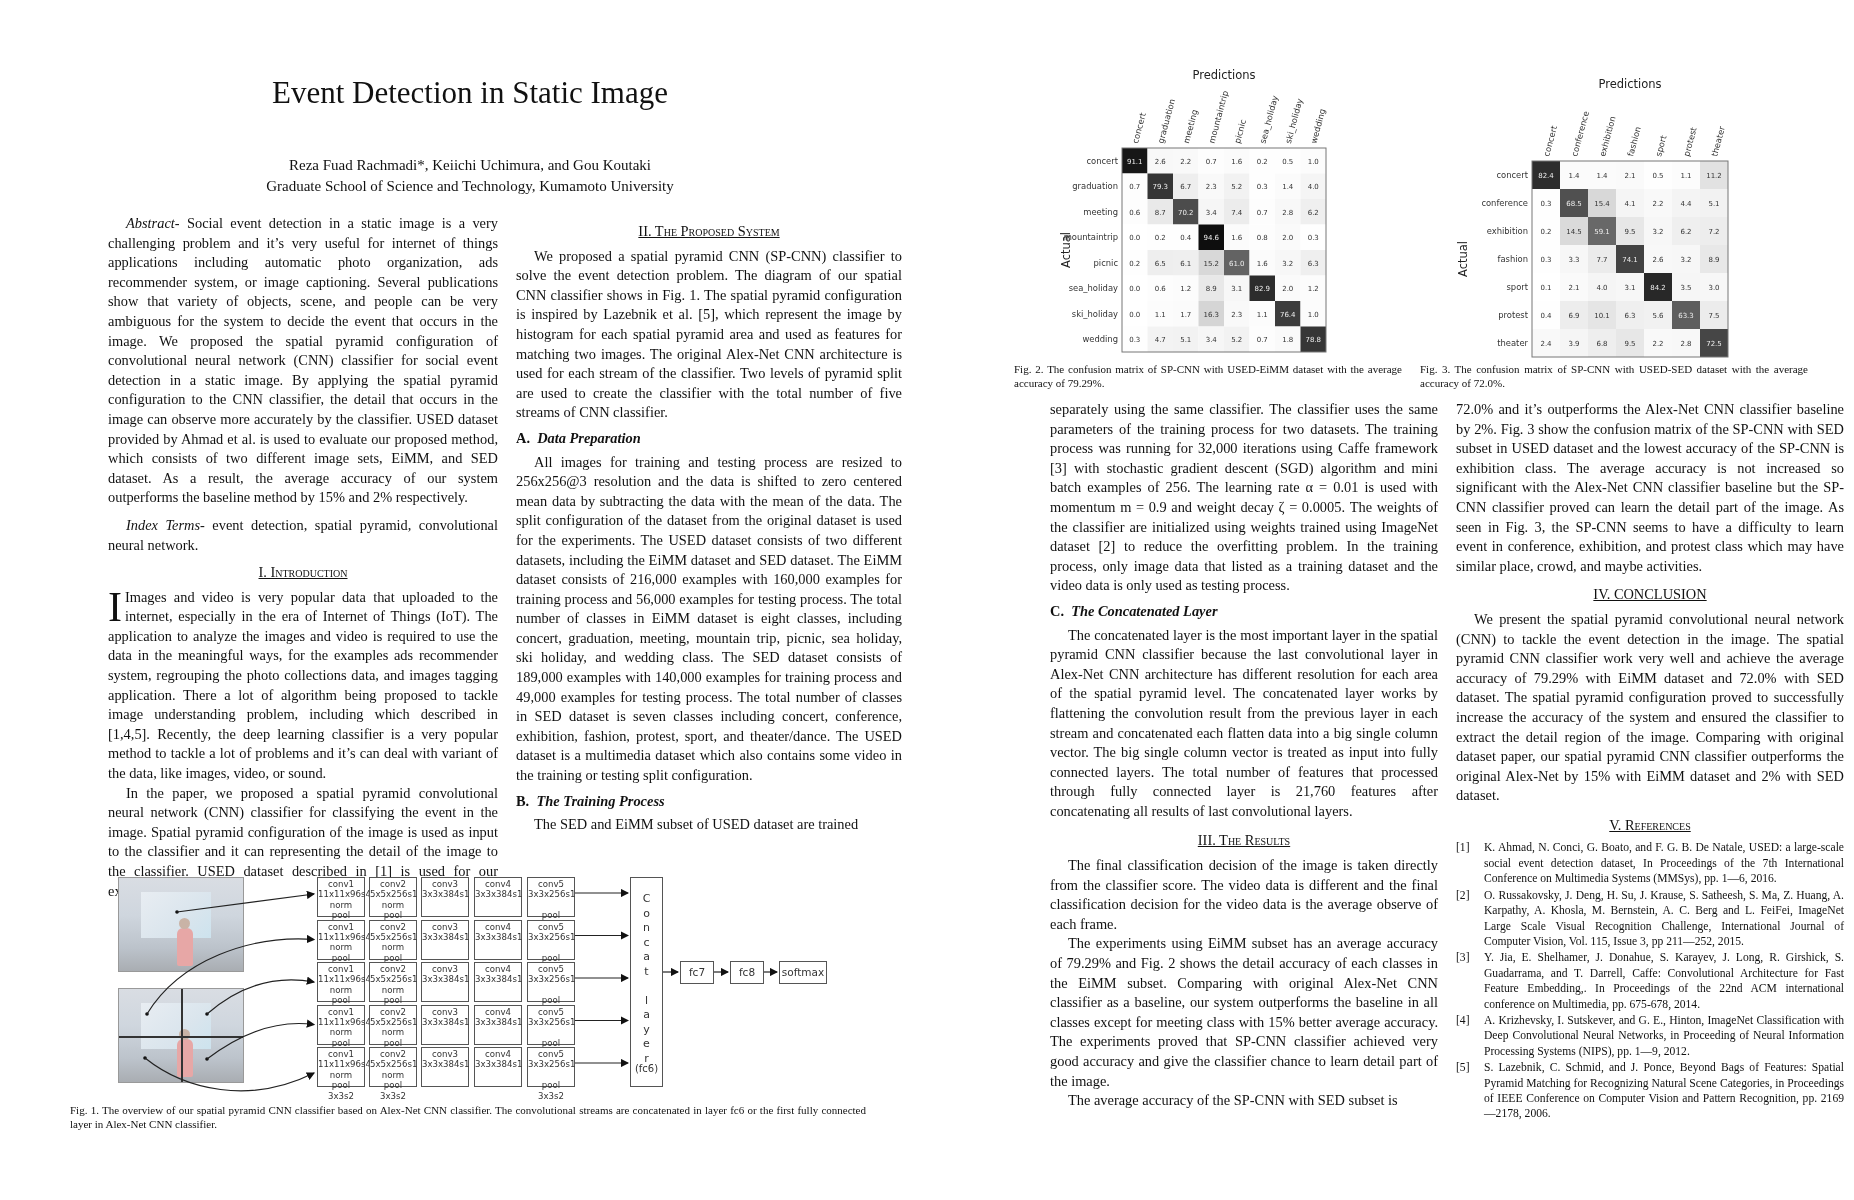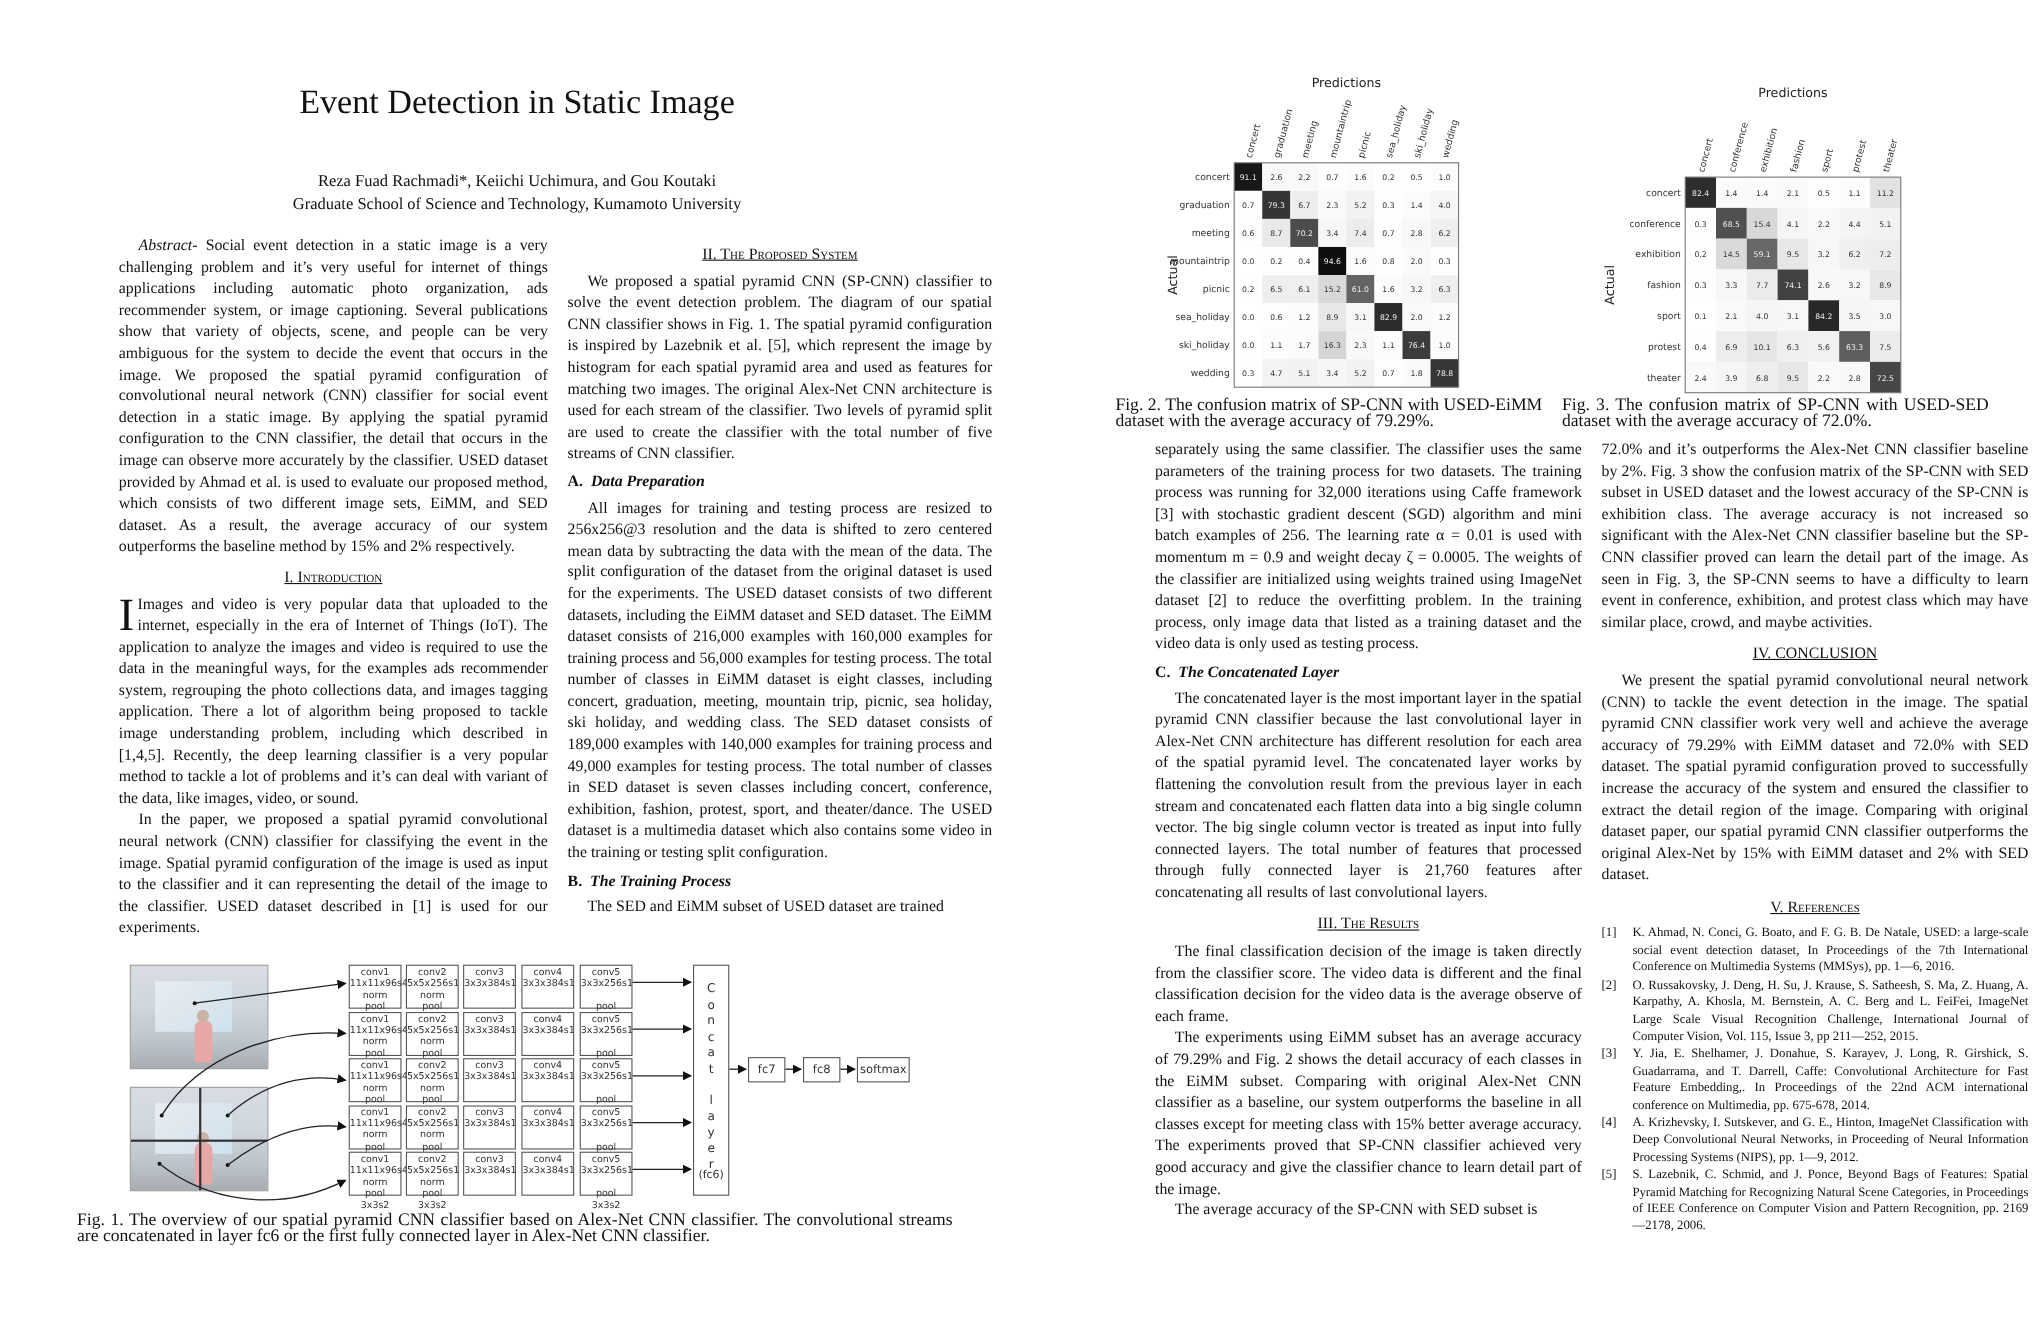--- a/index.html
+++ b/index.html
@@ -8,21 +8,21 @@
   .title{left:100px;top:74px;width:740px;text-align:center;font-size:31px;line-height:38px;}
   .authors{left:100px;top:155px;width:740px;text-align:center;font-size:15px;line-height:21px;}
   .col{font-size:14.4px;line-height:19.6px;text-align:justify;margin-left:36px;}
   .col p{margin:0;text-indent:18px;}
   .col p.noind{text-indent:0;}
   .sec{text-align:center;font-size:14.4px;margin:8px 0 5px 0;font-variant:small-caps;text-decoration:underline;}
   .sec.upper{font-variant:normal;}
   .sub{font-style:italic;margin:6px 0 4px 0;font-weight:bold;}
   .sub .num{font-style:normal;}
   .dropcap{float:left;font-size:42px;line-height:34px;margin:2px 3px 0 0;}
-  .caption{font-size:16px;line-height:14px;text-align:justify;}
+  .caption{font-size:11px;line-height:14px;text-align:justify;}
   .refs{font-size:11.6px;line-height:15.4px;}
   .ref{display:flex;margin-bottom:1px;}
   .ref .rn{width:28px;flex:none;}
   .ref .rt{flex:1;text-align:justify;}
   
   .cm{font-family:"DejaVu Sans",sans-serif;}
   .cm text{font-family:"DejaVu Sans",sans-serif;}
   
   .fig1 .box{position:absolute;border:1.5px solid #555;background:#fff;font-family:"DejaVu Sans",sans-serif;font-size:8.6px;line-height:10.4px;text-align:center;color:#333;box-sizing:border-box;padding-top:1px;}
   .fig1 .photo{position:absolute;border:1px solid #999;box-sizing:border-box;overflow:hidden;
@@ -40,35 +40,36 @@
 <div class="abs title">
   <div>Event Detection in Static Image</div>
 </div>
 <div class="abs authors">
   <div>Reza Fuad Rachmadi*, Keiichi Uchimura, and Gou Koutaki</div>
   <div>Graduate School of Science and Technology, Kumamoto University</div>
 </div>
 
 <div class="abs col" style="left:72px;top:214px;width:390px;">
   <p><i>Abstract-</i><span> Social event detection in a static image is a very challenging problem and it’s very useful for internet of things applications including automatic photo organization, ads recommender system, or image captioning. Several publications show that variety of objects, scene, and people can be very ambiguous for the system to decide the event that occurs in the image. We proposed the spatial pyramid configuration of convolutional neural network (CNN) classifier for social event detection in a static image. By applying the spatial pyramid configuration to the CNN classifier, the detail that occurs in the image can observe more accurately by the classifier. USED dataset provided by Ahmad et al. is used to evaluate our proposed method, which consists of two different image sets, EiMM, and SED dataset. As a result, the average accuracy of our system outperforms the baseline method by 15% and 2% respectively.</span></p>
+  <p style="margin-top:8px"><i>Index Terms-</i><span> event detection, spatial pyramid, convolutional neural network.</span></p>
   <div class="sec">I. Introduction</div>
   <p class="noind"><span class="dropcap">I</span><span>Images and video is very popular data that uploaded to the internet, especially in the era of Internet of Things (IoT). The application to analyze the images and video is required to use the data in the meaningful ways, for the examples ads recommender system, regrouping the photo collections data, and images tagging application. There a lot of algorithm being proposed to tackle image understanding problem, including which described in [1,4,5]. Recently, the deep learning classifier is a very popular method to tackle a lot of problems and it’s can deal with variant of the data, like images, video, or sound.</span></p>
   <p>In the paper, we proposed a spatial pyramid convolutional neural network (CNN) classifier for classifying the event in the image. Spatial pyramid configuration of the image is used as input to the classifier and it can representing the detail of the image to the classifier. USED dataset described in [1] is used for our experiments.</p>
 </div>
 
 <div class="abs col" style="left:480px;top:218px;width:386px;">
   <div class="sec" style="margin-top:4px">II. The Proposed System</div>
   <p>We proposed a spatial pyramid CNN (SP-CNN) classifier to solve the event detection problem. The diagram of our spatial CNN classifier shows in Fig. 1. The spatial pyramid configuration is inspired by Lazebnik et al. [5], which represent the image by histogram for each spatial pyramid area and used as features for matching two images. The original Alex-Net CNN architecture is used for each stream of the classifier. Two levels of pyramid split are used to create the classifier with the total number of five streams of CNN classifier.</p>
   <div class="sub"><span class="num">A.</span>&nbsp; <span>Data Preparation</span></div>
   <p>All images for training and testing process are resized to 256x256@3 resolution and the data is shifted to zero centered mean data by subtracting the data with the mean of the data. The split configuration of the dataset from the original dataset is used for the experiments. The USED dataset consists of two different datasets, including the EiMM dataset and SED dataset. The EiMM dataset consists of 216,000 examples with 160,000 examples for training process and 56,000 examples for testing process. The total number of classes in EiMM dataset is eight classes, including concert, graduation, meeting, mountain trip, picnic, sea holiday, ski holiday, and wedding class. The SED dataset consists of 189,000 examples with 140,000 examples for training process and 49,000 examples for testing process. The total number of classes in SED dataset is seven classes including concert, conference, exhibition, fashion, protest, sport, and theater/dance. The USED dataset is a multimedia dataset which also contains some video in the training or testing split configuration.</p>
   <div class="sub"><span class="num">B.</span>&nbsp; <span>The Training Process</span></div>
   <p>The SED and EiMM subset of USED dataset are trained</p>
 </div>
 
-<div class="abs fig1" style="left:0;top:0;width:1854px;height:1200px;pointer-events:none;border-radius:15px;">
+<div class="abs fig1" style="left:0;top:0;width:1854px;height:1200px;pointer-events:none;">
 
   <div class="photo" style="left:118px;top:877px;width:126px;height:95px;">
     <div class="screen" style="left:22px;top:14px;width:70px;height:46px;"></div>
     <div class="person" style="left:58px;top:50px;width:16px;height:38px;"></div>
     <div class="head" style="left:60px;top:40px;width:11px;height:11px;"></div>
   </div>
   <div class="photo" style="left:118px;top:988px;width:126px;height:95px;">
     <div class="screen" style="left:22px;top:14px;width:70px;height:46px;"></div>
     <div class="person" style="left:58px;top:50px;width:16px;height:38px;"></div>
     <div class="head" style="left:60px;top:40px;width:11px;height:11px;"></div>

